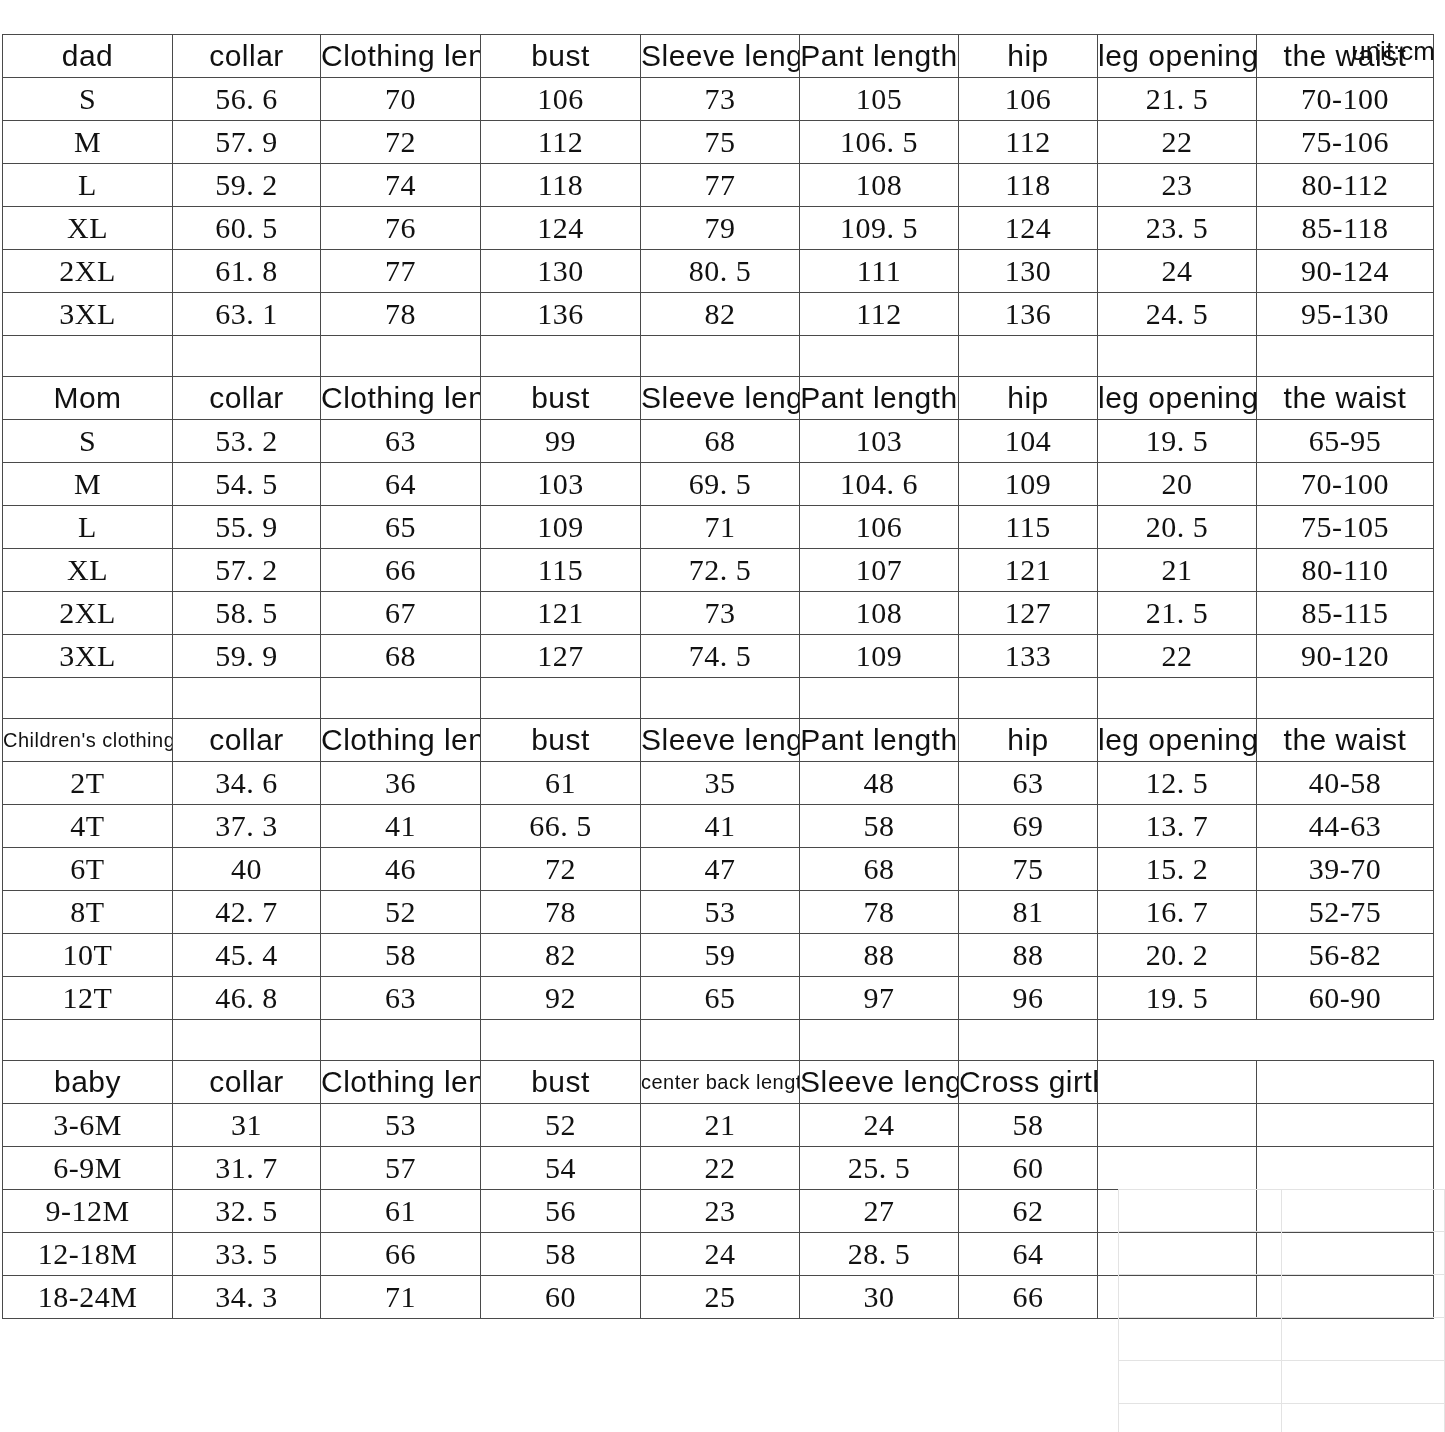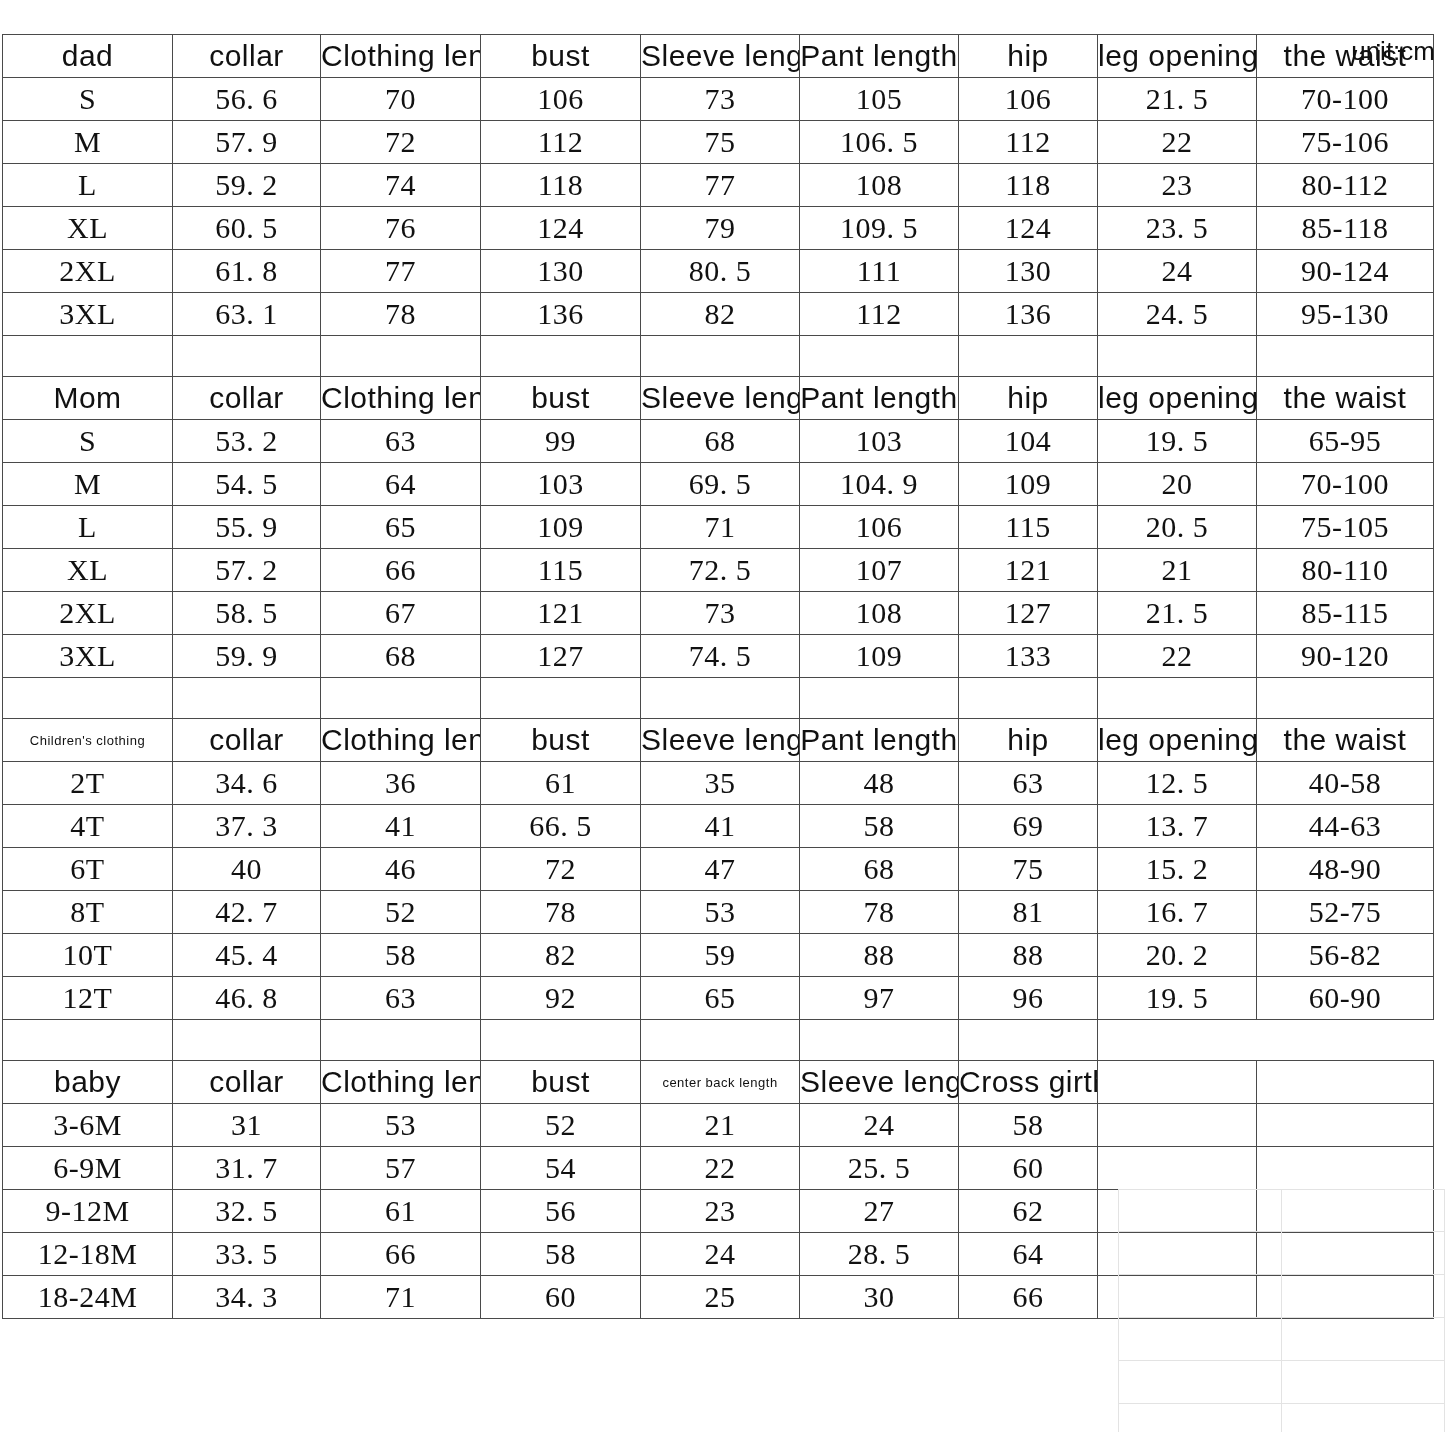--- a/index.html
+++ b/index.html
@@ -59,21 +59,21 @@
     white-space: nowrap;
     overflow: hidden;
   }
   td.head {
     font-size: 21px;
     font-family: "Liberation Sans", sans-serif;
     letter-spacing: 0;
     height: 38px;
   }
   td.head.small {
-    font-size: 13px;
+    font-size: 20px;
   }
   td.nob {
     border: none;
     background: #ffffff;
   }
   tr.gap td {
     border-left: 1px solid #4a4a4a;
     border-right: 1px solid #4a4a4a;
     border-top: 1px solid #4a4a4a;
     border-bottom: 1px solid #4a4a4a;
@@ -234,21 +234,21 @@
         <td>104</td>
         <td>19. 5</td>
         <td>65-95</td>
       </tr>
       <tr>
         <td>M</td>
         <td>54. 5</td>
         <td>64</td>
         <td>103</td>
         <td>69. 5</td>
-        <td>104. 9</td>
+        <td>104. 6</td>
         <td>109</td>
         <td>20</td>
         <td>70-100</td>
       </tr>
       <tr>
         <td>L</td>
         <td>55. 9</td>
         <td>65</td>
         <td>109</td>
         <td>71</td>
@@ -338,21 +338,21 @@
       </tr>
       <tr>
         <td>6T</td>
         <td>40</td>
         <td>46</td>
         <td>72</td>
         <td>47</td>
         <td>68</td>
         <td>75</td>
         <td>15. 2</td>
-        <td>48-90</td>
+        <td>39-70</td>
       </tr>
       <tr>
         <td>8T</td>
         <td>42. 7</td>
         <td>52</td>
         <td>78</td>
         <td>53</td>
         <td>78</td>
         <td>81</td>
         <td>16. 7</td>

